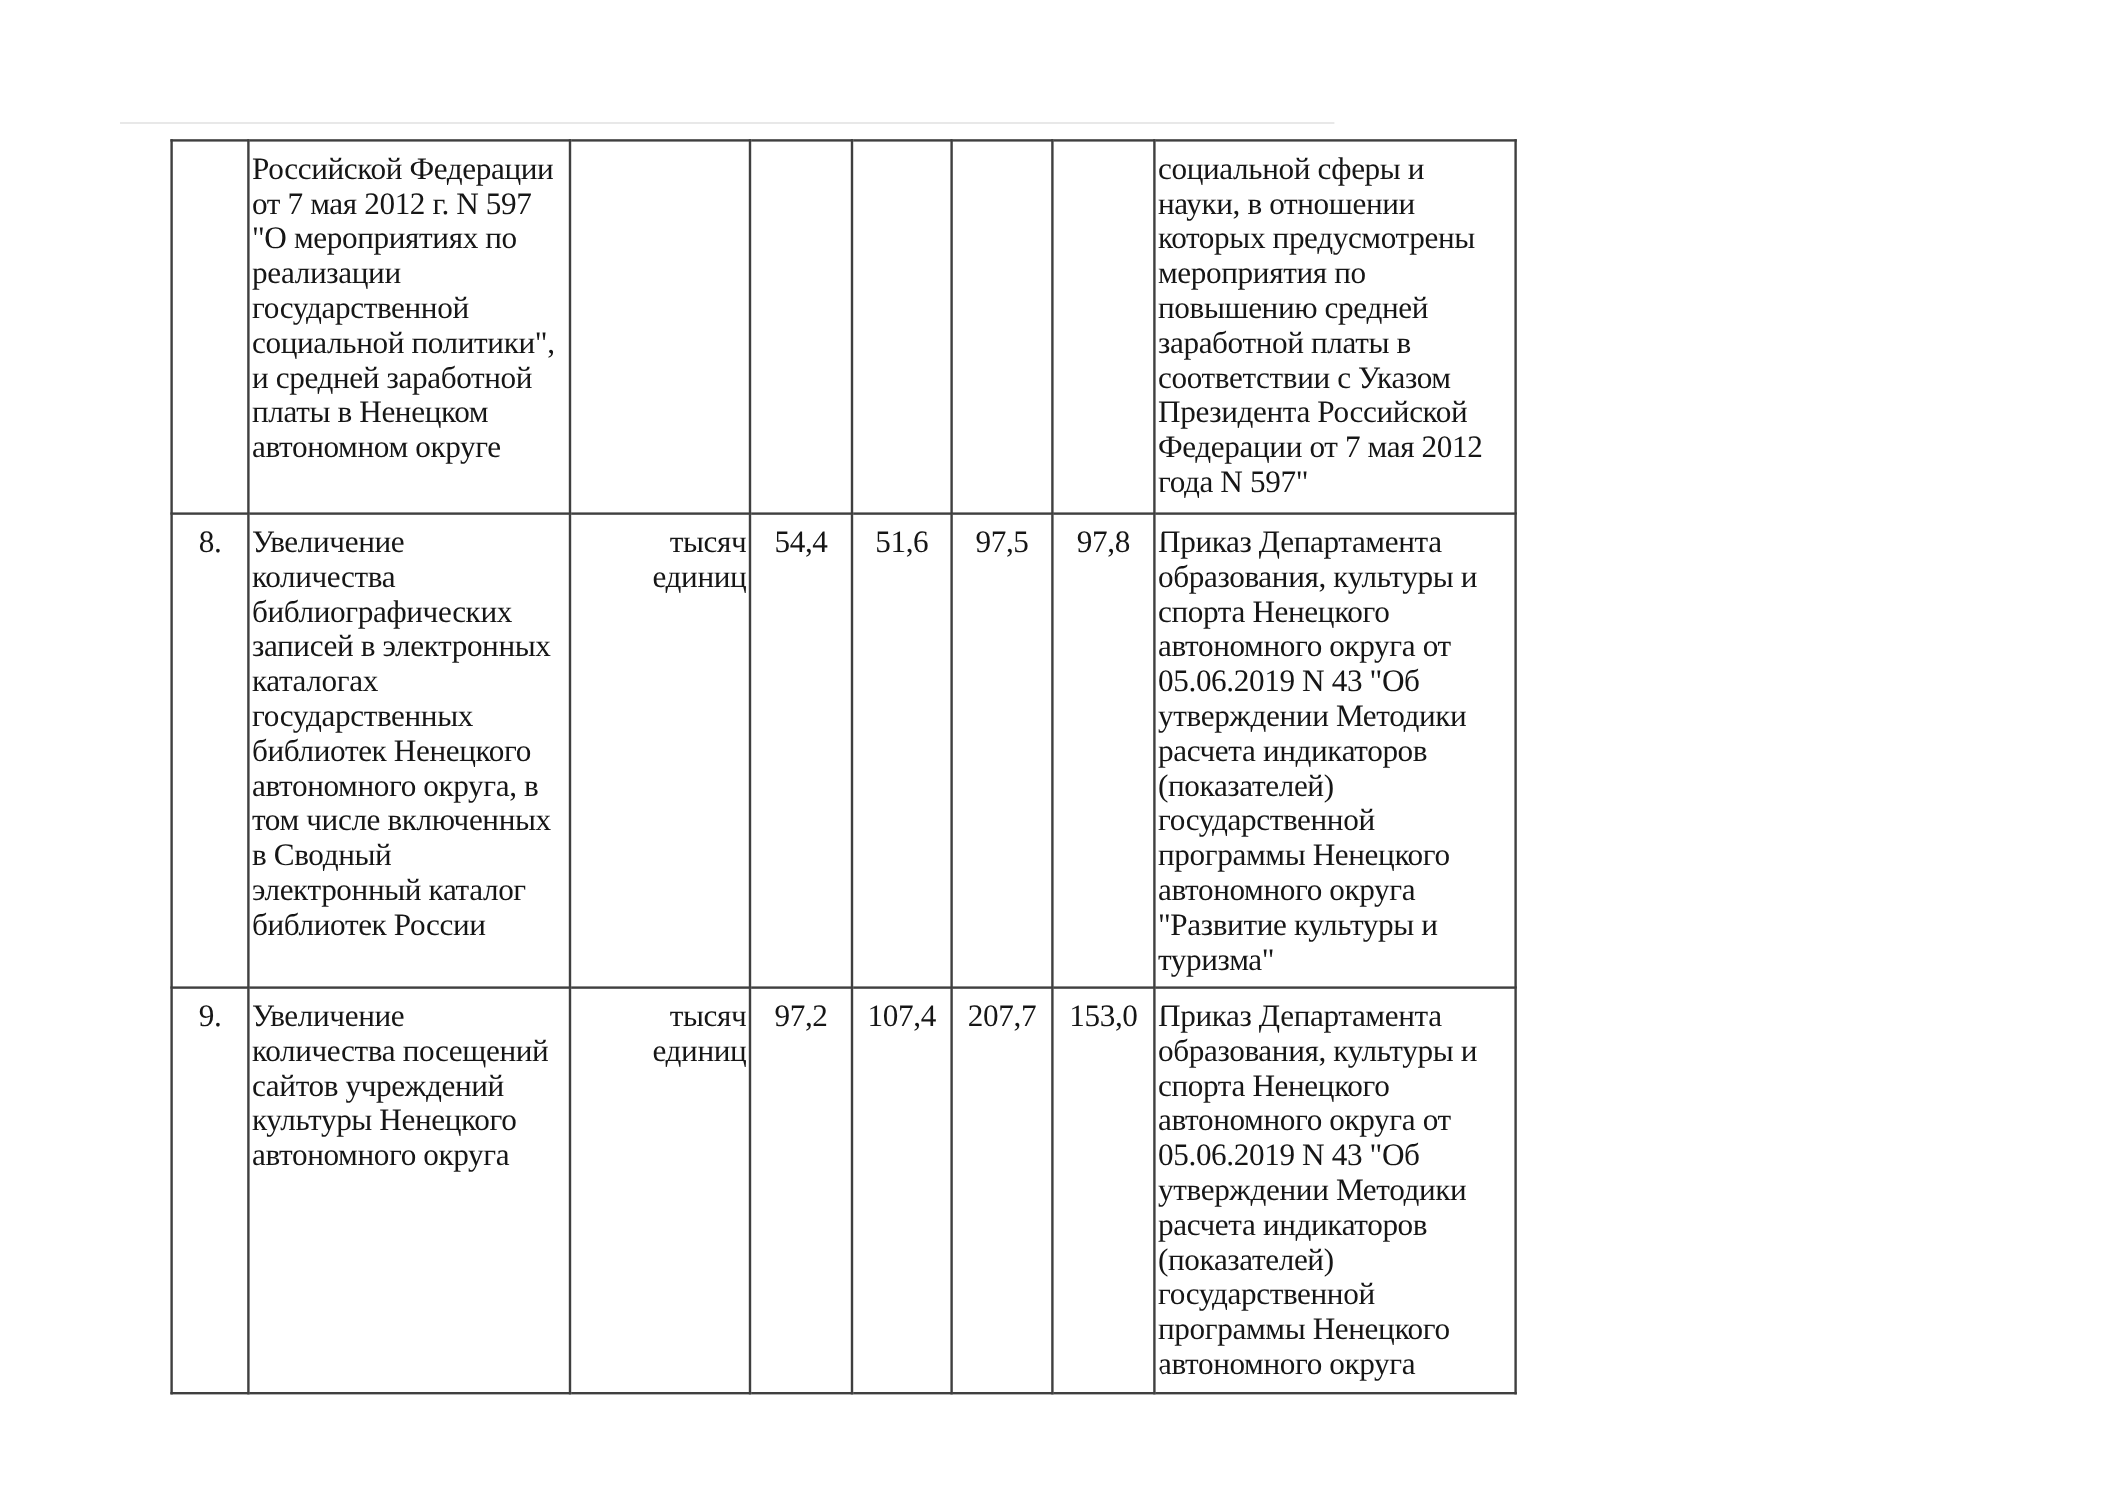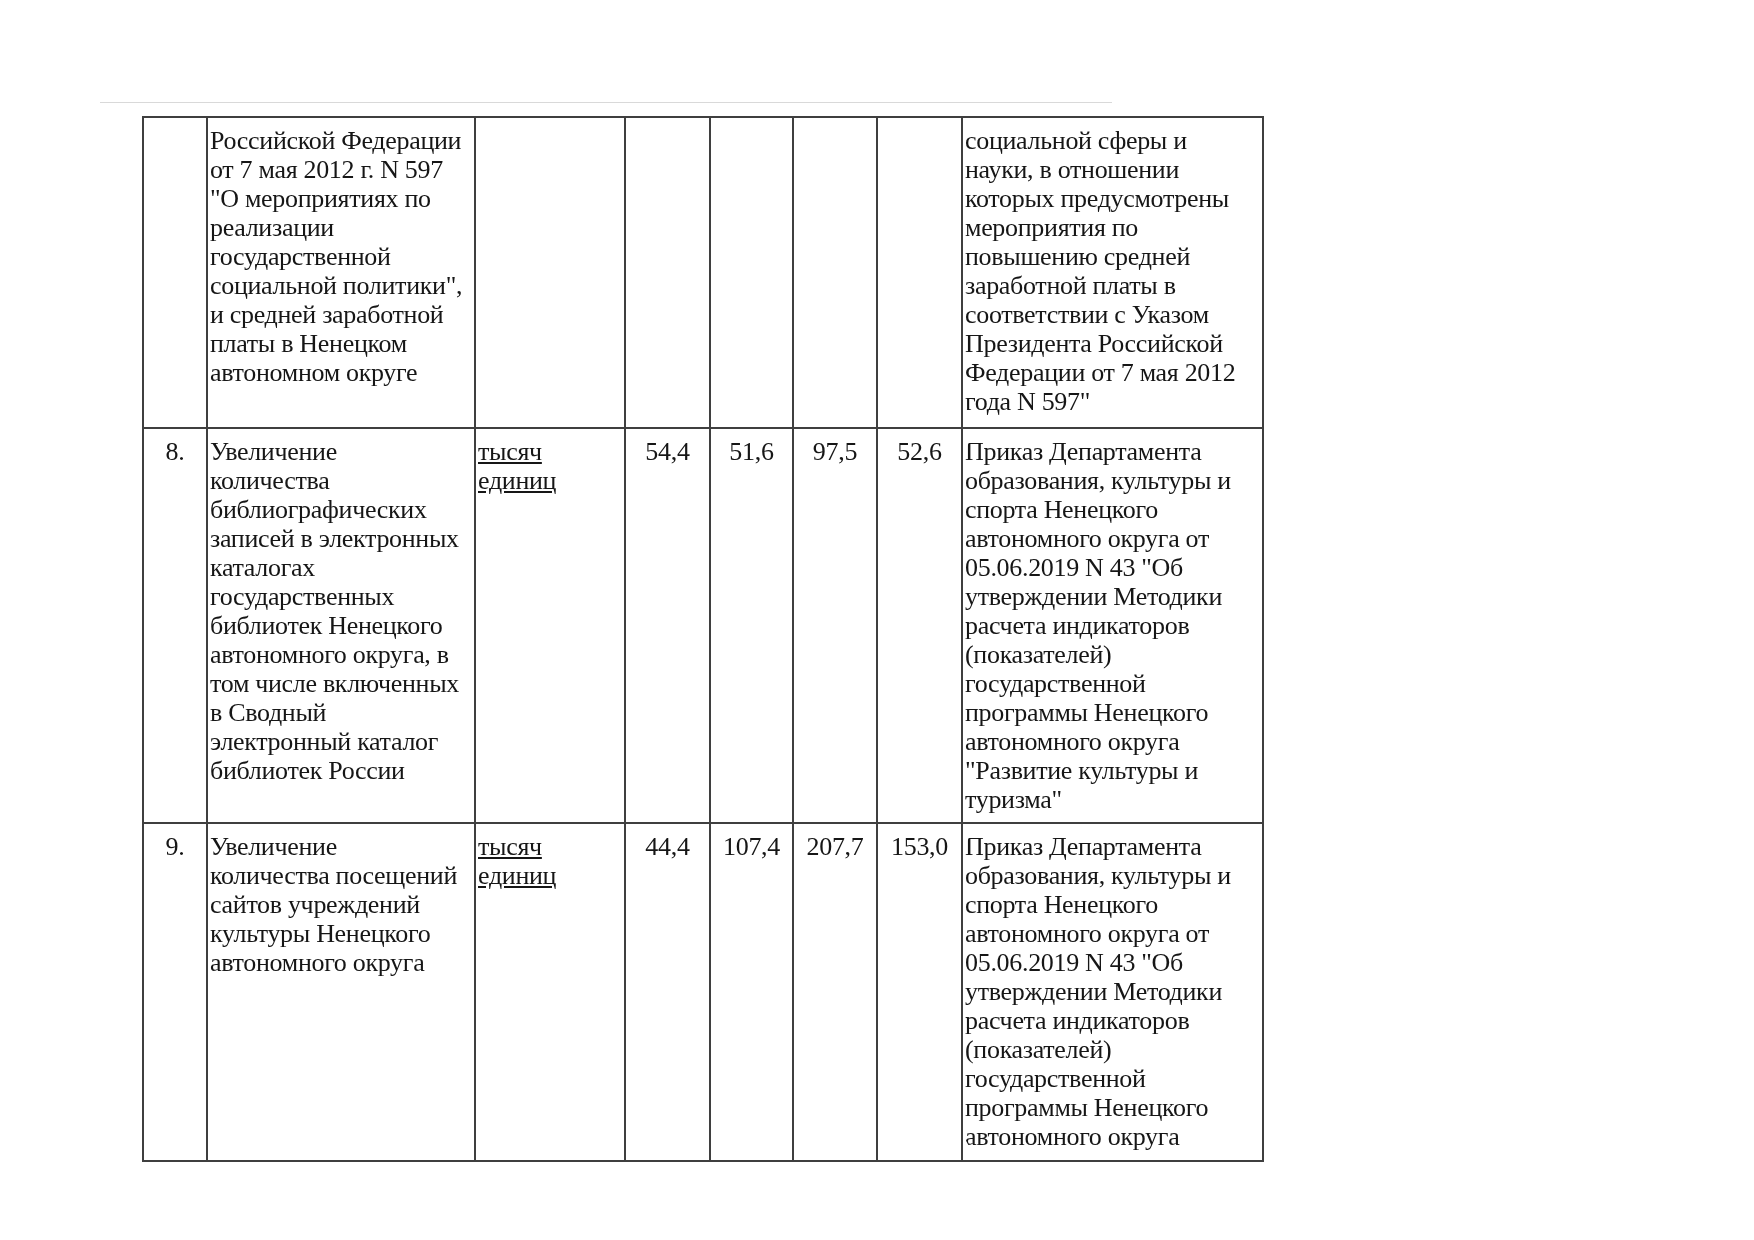--- a/index.html
+++ b/index.html
@@ -40,21 +40,21 @@
     letter-spacing: -0.012em;
     white-space: pre;
     overflow: hidden;
     padding: 8px 2px 0 2px;
   }
   tr.r0 { height: 311px; }
   tr.r1 { height: 395px; }
   tr.r2 { height: 338px; }
   td.c-num   { text-align: center; }
   td.c-ind   { text-align: left; padding-left: 9px;  padding-right: 2px; }
-  td.c-unit  { text-align: left; text-decoration: underline; }
+  td.c-unit  { text-align: right; }
   td.c-val   { text-align: center; border-radius: 22px; }
   td.c-basis { text-align: left; padding-left: 8px;  padding-right: 2px; border-radius: 31px; }
 </style>
 </head>
 <body>
 
 <div class="page">
   <div class="hairline"></div>
 
   <table class="indicators">
@@ -108,21 +108,21 @@
 автономного округа, в
 том числе включенных
 в Сводный
 электронный каталог
 библиотек России</td>
         <td class="c-unit">тысяч
 единиц</td>
         <td class="c-val">54,4</td>
         <td class="c-val">51,6</td>
         <td class="c-val">97,5</td>
-        <td class="c-val">52,6</td>
+        <td class="c-val">97,8</td>
         <td class="c-basis">Приказ Департамента
 образования, культуры и
 спорта Ненецкого
 автономного округа от
 05.06.2019 N 43 "Об
 утверждении Методики
 расчета индикаторов
 (показателей)
 государственной
 программы Ненецкого
@@ -132,21 +132,21 @@
       </tr>
       <tr class="r2">
         <td class="c-num">9.</td>
         <td class="c-ind">Увеличение
 количества посещений
 сайтов учреждений
 культуры Ненецкого
 автономного округа</td>
         <td class="c-unit">тысяч
 единиц</td>
-        <td class="c-val">44,4</td>
+        <td class="c-val">97,2</td>
         <td class="c-val">107,4</td>
         <td class="c-val">207,7</td>
         <td class="c-val">153,0</td>
         <td class="c-basis">Приказ Департамента
 образования, культуры и
 спорта Ненецкого
 автономного округа от
 05.06.2019 N 43 "Об
 утверждении Методики
 расчета индикаторов

